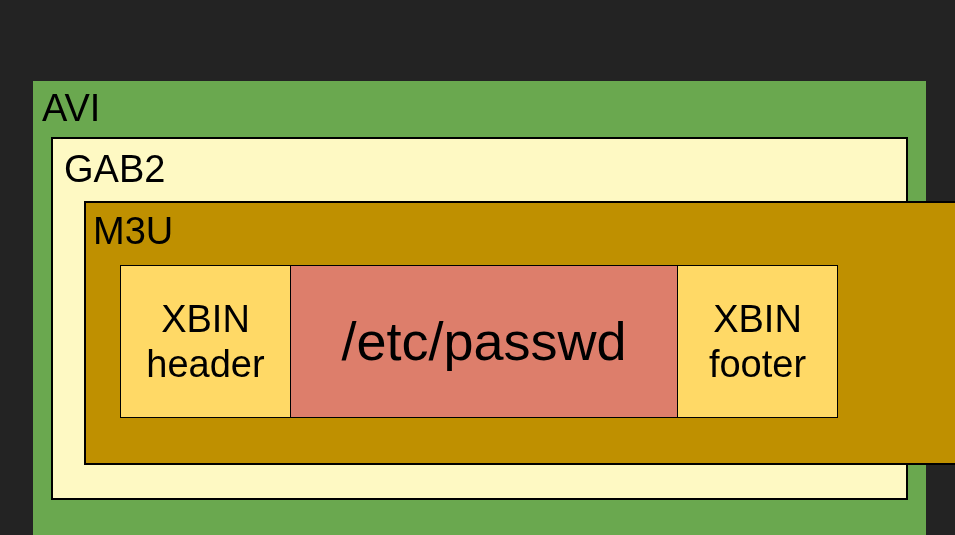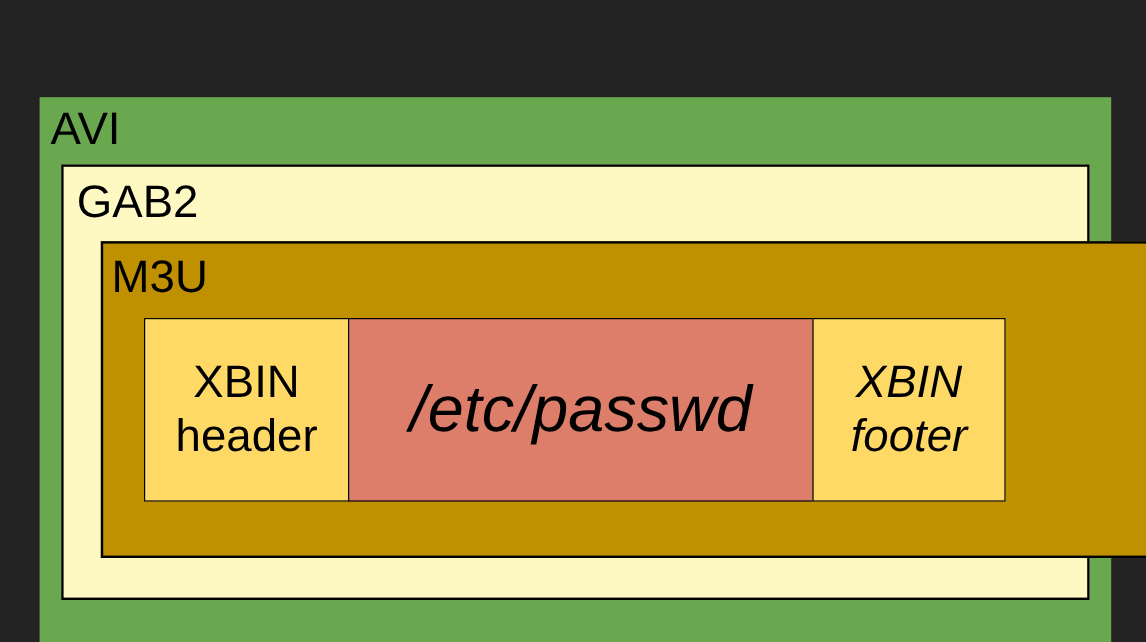--- a/index.html
+++ b/index.html
@@ -59,21 +59,21 @@
     align-items: stretch;
   }
   .segment {
     box-sizing: border-box;
     border: 1px solid #000;
     display: flex;
     align-items: center;
     justify-content: center;
     text-align: center;
   }
-  .segment + .segment { margin-left: -1px; font-style: italic; }
+  .segment + .segment { margin-left: -1px; }
   .segment-label {
     font-size: 38px;
     line-height: 1.18;
   }
   #xbin-header-box { width: 171px; }
   #payload-box { width: 388px; }
   #xbin-footer-box { width: 161px; }
   #payload-box .segment-label {
     font-size: 54px;
     line-height: 1.1;

